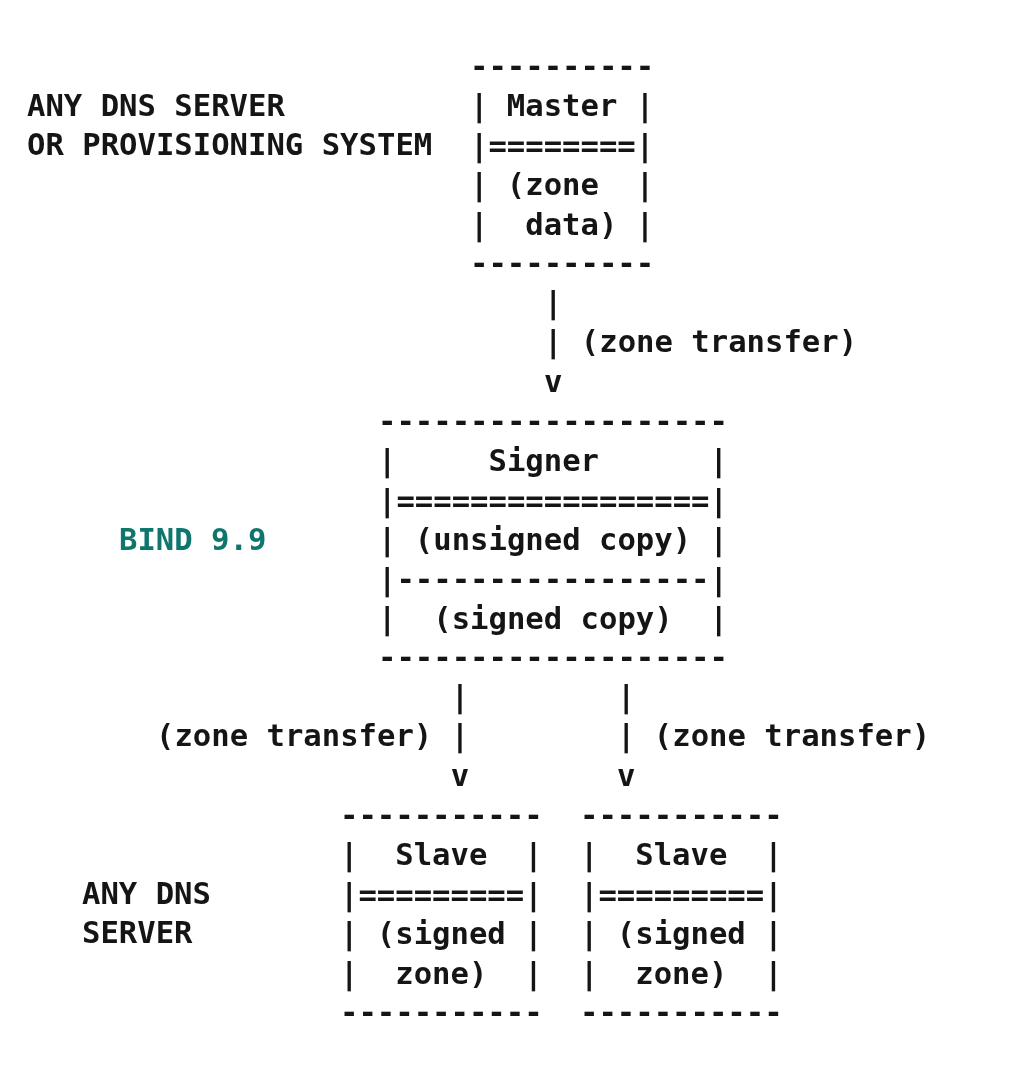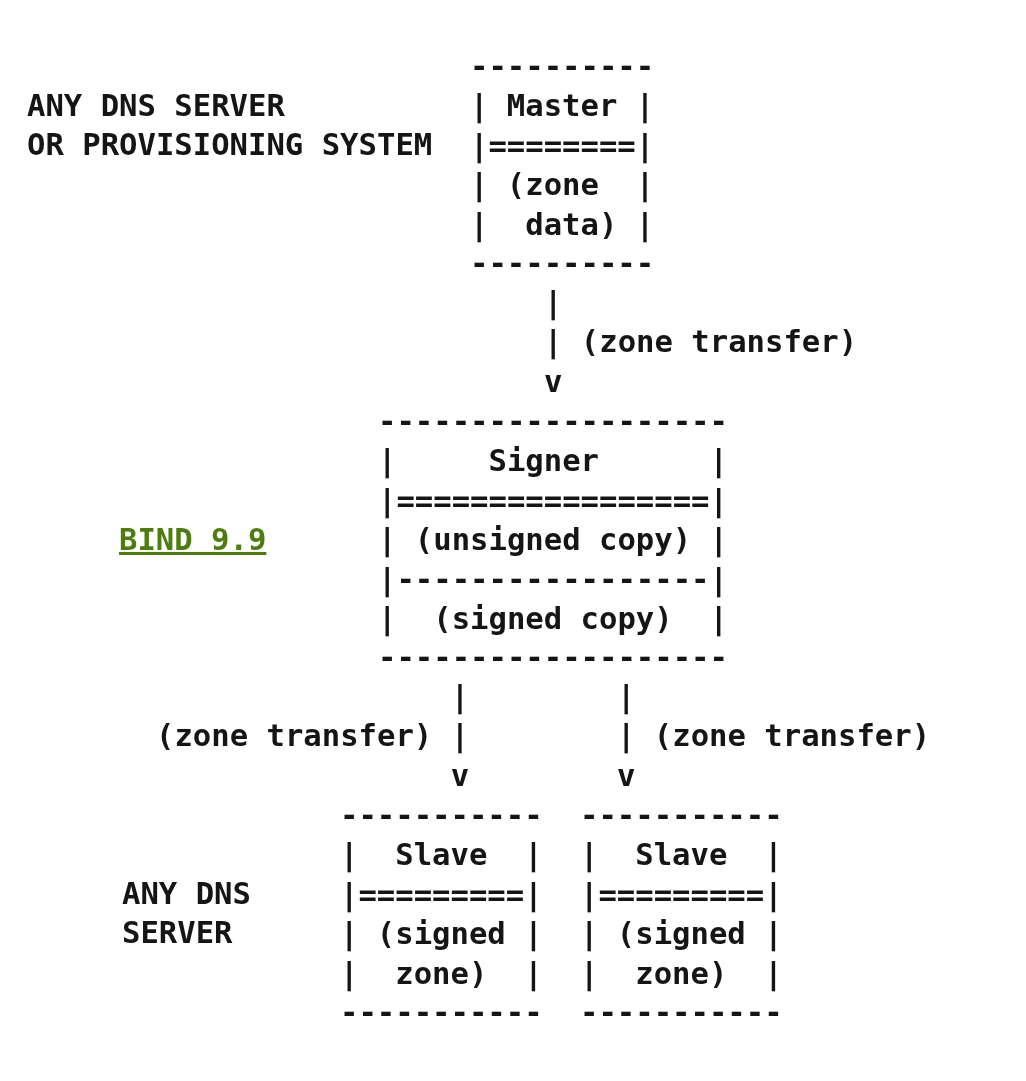--- a/index.html
+++ b/index.html
@@ -51,39 +51,39 @@
 | Master |
 |========|
 | (zone  |
 |  data) |
 ----------</pre>
 
   <pre class="blk pos-arrow-top" style="color: rgb(21, 21, 21);">|
 | (zone transfer)
 v</pre>
 
-  <pre class="blk pos-label-bind" style="color: #4d7c0f; text-decoration: underline;">BIND 9.9</pre>
+  <pre class="blk pos-label-bind" style="color: #0f766e;">BIND 9.9</pre>
 
   <pre class="blk pos-box-signer" style="color: rgb(21, 21, 21);">-------------------
 |     Signer      |
 |=================|
 | (unsigned copy) |
 |-----------------|
 |  (signed copy)  |
 -------------------</pre>
 
   <pre class="blk pos-arrow-left" style="color: rgb(21, 21, 21);">                |
 (zone transfer) |
                 v</pre>
 
   <pre class="blk pos-arrow-right" style="color: rgb(21, 21, 21);">|
 | (zone transfer)
 v</pre>
 
-  <pre class="blk center pos-label-bottom" style="color: rgb(21, 21, 21); margin-left: 40px;">ANY DNS
+  <pre class="blk center pos-label-bottom" style="color: rgb(21, 21, 21);">ANY DNS
 SERVER</pre>
 
   <pre class="blk pos-box-slave-left" style="color: rgb(21, 21, 21);">-----------
 |  Slave  |
 |=========|
 | (signed |
 |  zone)  |
 -----------</pre>
 
   <pre class="blk pos-box-slave-right" style="color: rgb(21, 21, 21);">-----------

